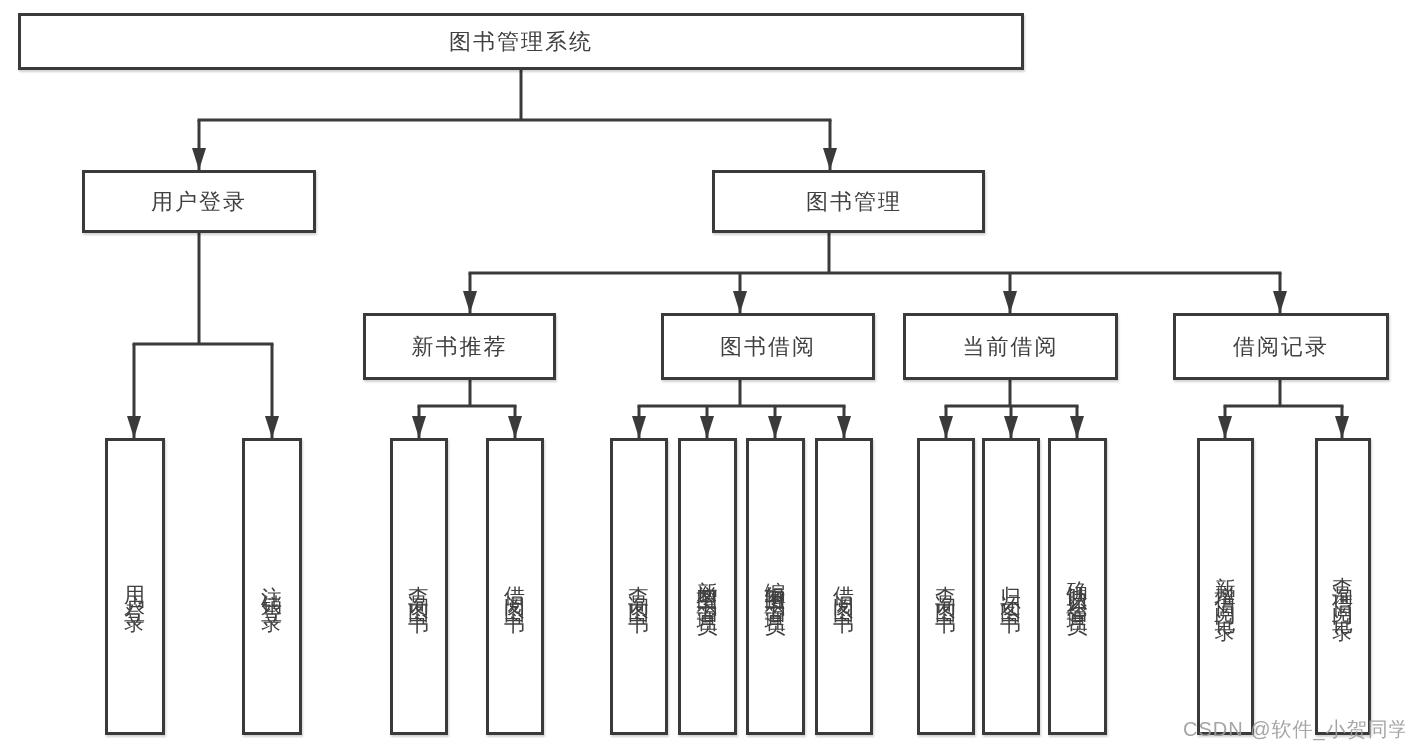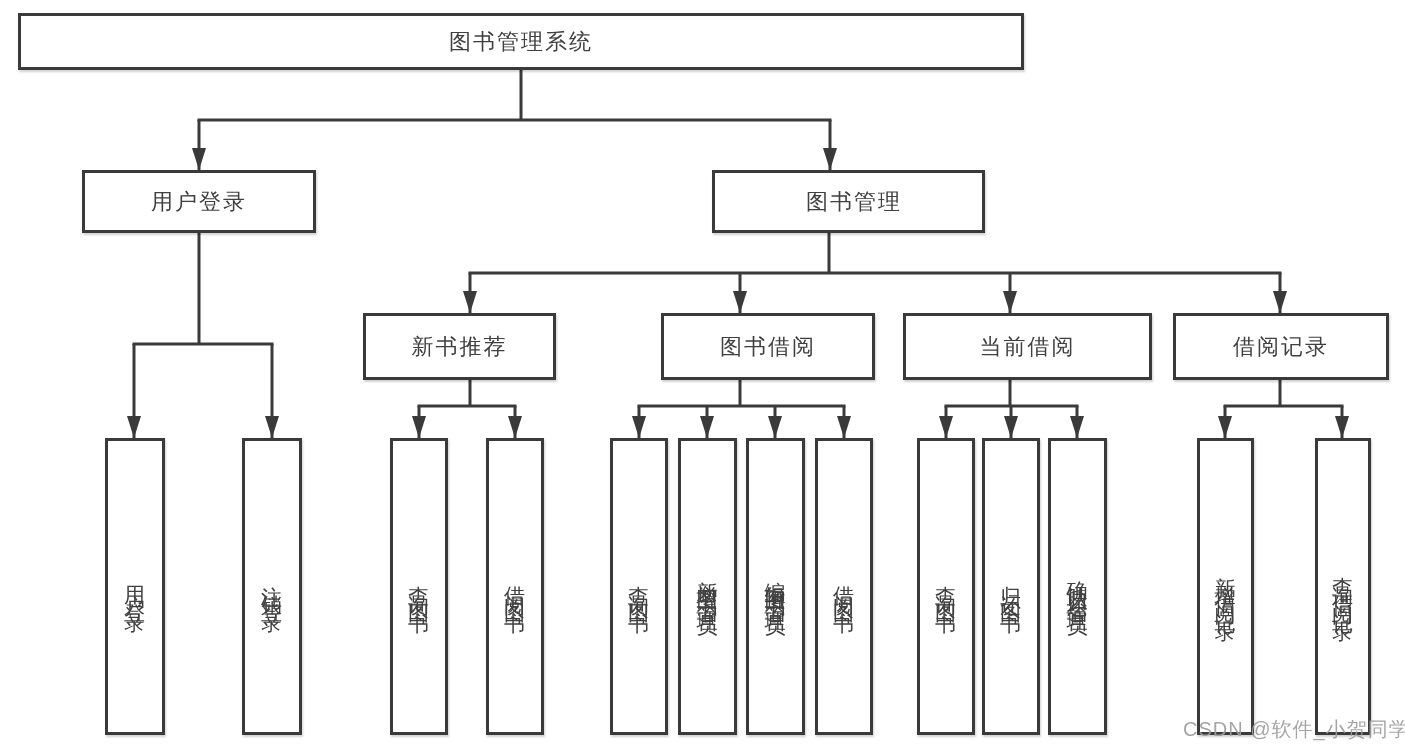--- a/index.html
+++ b/index.html
@@ -114,21 +114,21 @@
   <div class="node h" style="left:712px; top:170px; width:273px; height:63px;padding-left:11px;">
     <span class="lbl">图书管理</span>
   </div>
 
   <div class="node h" style="left:363px; top:313px; width:193px; height:67px;">
     <span class="lbl">新书推荐</span>
   </div>
   <div class="node h" style="left:633px; top:313px; width:214px; height:67px;margin-left:28px;">
     <span class="lbl">图书借阅</span>
   </div>
-  <div class="node h" style="left:903px; top:313px; width:249px; height:67px;">
+  <div class="node h" style="left:903px; top:313px; width:215px; height:67px;">
     <span class="lbl">当前借阅</span>
   </div>
   <div class="node h" style="left:1173px; top:313px; width:216px; height:67px;">
     <span class="lbl">借阅记录</span>
   </div>
 
   <div class="node v" style="left:105px; top:438px; width:60px; height:297px;">
     <span class="lbl">用户登录</span>
   </div>
   <div class="node v" style="left:242px; top:438px; width:60px; height:297px;">

